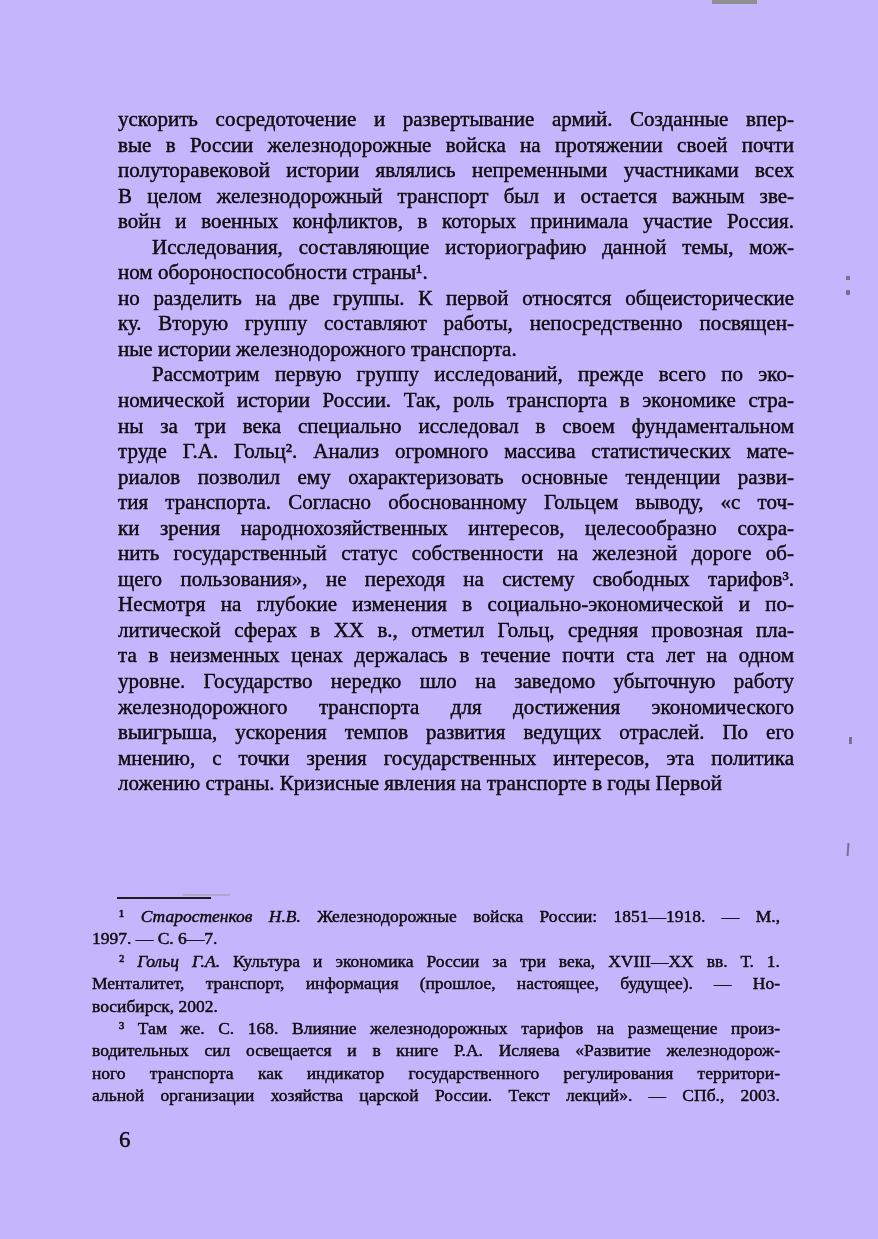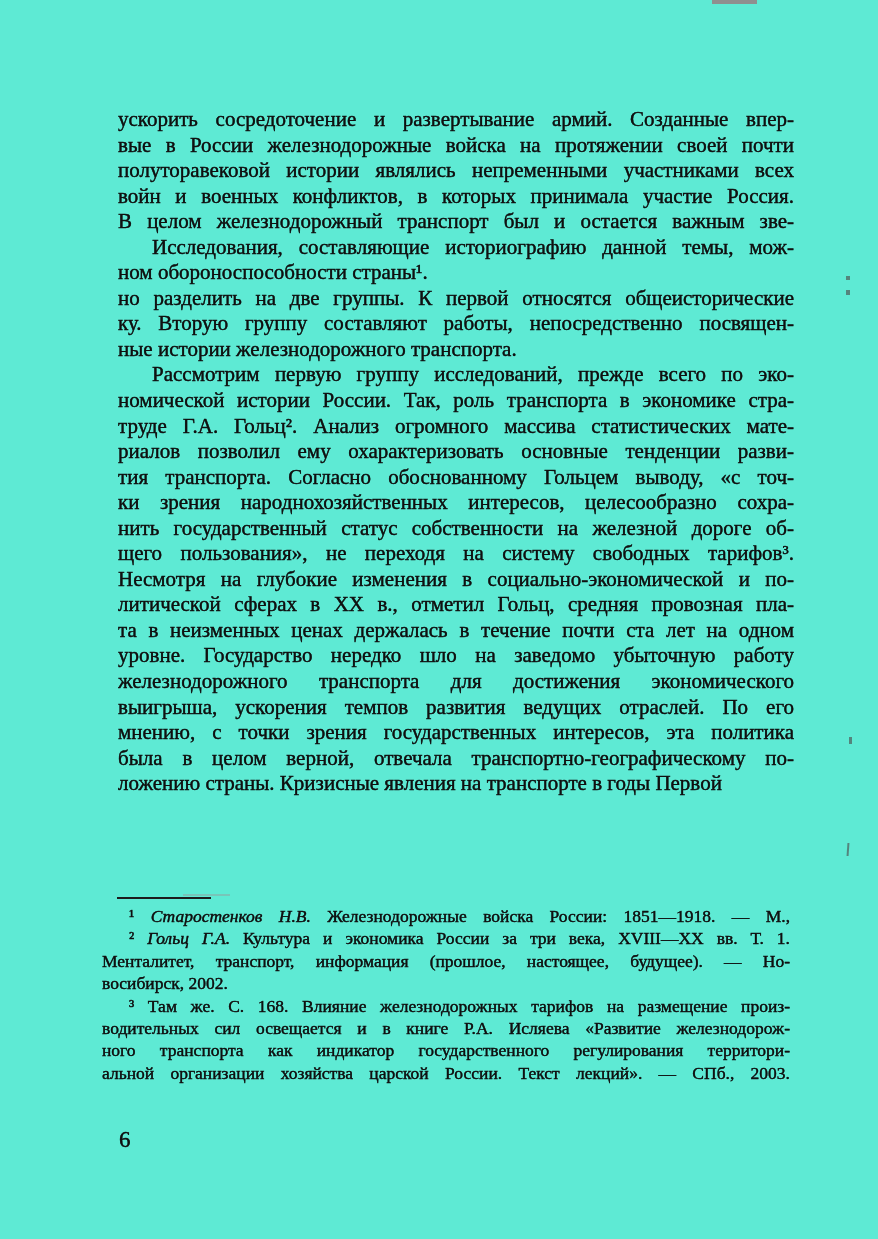--- a/index.html
+++ b/index.html
@@ -1,20 +1,20 @@
 <!DOCTYPE html>
 <html><head>
 <meta charset="utf-8">
 <style>
   html, body { margin: 0; padding: 0; background: #e8e8e8; }
   .page {
     position: relative;
     width: 878px;
     height: 1239px;
-    background: #5eead4;
+    background: #c4b5fd;
     overflow: hidden;
     font-family: "Liberation Serif", "DejaVu Serif", serif;
     color: #101010;
   }
   
   .body-text, .footnotes, .page-number {
     -webkit-text-stroke: 0.35px #101010;
     text-shadow: 0 0 0.4px rgba(10,10,10,0.55);
   }
   .body-text {
@@ -29,21 +29,21 @@
     height: 25.55px;
     overflow: hidden;
     white-space: normal;
     text-align: justify;
     text-align-last: justify;
   }
   .line.last { text-align-last: left; }
   .line.indent { text-indent: 34px; }
   .footnotes {
     position: absolute;
-    left: 102px;
+    left: 92px;
     top: 905px;
     width: 688px;
   }
   .fn-line {
     font-size: 17.5px;
     line-height: 22.4px;
     height: 22.4px;
     overflow: hidden;
     text-align: justify;
     text-align-last: justify;
@@ -91,51 +91,52 @@
 </head>
 <body>
 
 <div class="page">
   <div class="top-bar-artifact"></div>
 
   <div class="body-text">
       <div class="line"><span>ускорить сосредоточение и развертывание армий. Созданные впер-</span></div>
       <div class="line"><span>вые в России железнодорожные войска на протяжении своей почти</span></div>
       <div class="line"><span>полуторавековой истории являлись непременными участниками всех</span></div>
+      <div class="line"><span>В целом железнодорожный транспорт был и остается важным зве-</span></div>
       <div class="line"><span>войн и военных конфликтов, в которых принимала участие Россия.</span></div>
-      <div class="line"><span>В целом железнодорожный транспорт был и остается важным зве-</span></div>
       <div class="line indent"><span>Исследования, составляющие историографию данной темы, мож-</span></div>
       <div class="line last"><span>ном обороноспособности страны¹.</span></div>
       <div class="line"><span>но разделить на две группы. К первой относятся общеисторические</span></div>
       <div class="line"><span>ку. Вторую группу составляют работы, непосредственно посвящен-</span></div>
       <div class="line last"><span>ные истории железнодорожного транспорта.</span></div>
       <div class="line indent"><span>Рассмотрим первую группу исследований, прежде всего по эко-</span></div>
       <div class="line"><span>номической истории России. Так, роль транспорта в экономике стра-</span></div>
+      <div class="line"><span>ны за три века специально исследовал в своем фундаментальном</span></div>
       <div class="line"><span>труде Г.А. Гольц². Анализ огромного массива статистических мате-</span></div>
       <div class="line"><span>риалов позволил ему охарактеризовать основные тенденции разви-</span></div>
       <div class="line"><span>тия транспорта. Согласно обоснованному Гольцем выводу, «с точ-</span></div>
       <div class="line"><span>ки зрения народнохозяйственных интересов, целесообразно сохра-</span></div>
       <div class="line"><span>нить государственный статус собственности на железной дороге об-</span></div>
       <div class="line"><span>щего пользования», не переходя на систему свободных тарифов³.</span></div>
       <div class="line"><span>Несмотря на глубокие изменения в социально-экономической и по-</span></div>
       <div class="line"><span>литической сферах в XX в., отметил Гольц, средняя провозная пла-</span></div>
       <div class="line"><span>та в неизменных ценах держалась в течение почти ста лет на одном</span></div>
       <div class="line"><span>уровне. Государство нередко шло на заведомо убыточную работу</span></div>
       <div class="line"><span>железнодорожного транспорта для достижения экономического</span></div>
       <div class="line"><span>выигрыша, ускорения темпов развития ведущих отраслей. По его</span></div>
       <div class="line"><span>мнению, с точки зрения государственных интересов, эта политика</span></div>
-      <div class="line"><span>была в целом верной, отвечала транспортно-географическому по-</span></div>
       <div class="line last"><span>ложению страны. Кризисные явления на транспорте в годы Первой</span></div>
     </div>
 
   <div class="fn-sep"></div>
   <div class="fn-sep-frag"></div>
 
   <div class="footnotes">
       <div class="fn-line indent"><span>¹ </span><span class="it">Старостенков Н.В.</span><span> Железнодорожные войска России: 1851—1918. — М.,</span></div>
+      <div class="fn-line last"><span>1997. — С. 6—7.</span></div>
       <div class="fn-line indent"><span>² </span><span class="it">Гольц Г.А.</span><span> Культура и экономика России за три века, XVIII—XX вв. Т. 1.</span></div>
       <div class="fn-line"><span>Менталитет, транспорт, информация (прошлое, настоящее, будущее). — Но-</span></div>
       <div class="fn-line last"><span>восибирск, 2002.</span></div>
       <div class="fn-line indent"><span>³ Там же. С. 168. Влияние железнодорожных тарифов на размещение произ-</span></div>
       <div class="fn-line"><span>водительных сил освещается и в книге Р.А. Исляева «Развитие железнодорож-</span></div>
       <div class="fn-line"><span>ного транспорта как индикатор государственного регулирования территори-</span></div>
       <div class="fn-line"><span>альной организации хозяйства царской России. Текст лекций». — СПб., 2003.</span></div>
     </div>
 
   <div class="page-number">6</div>

